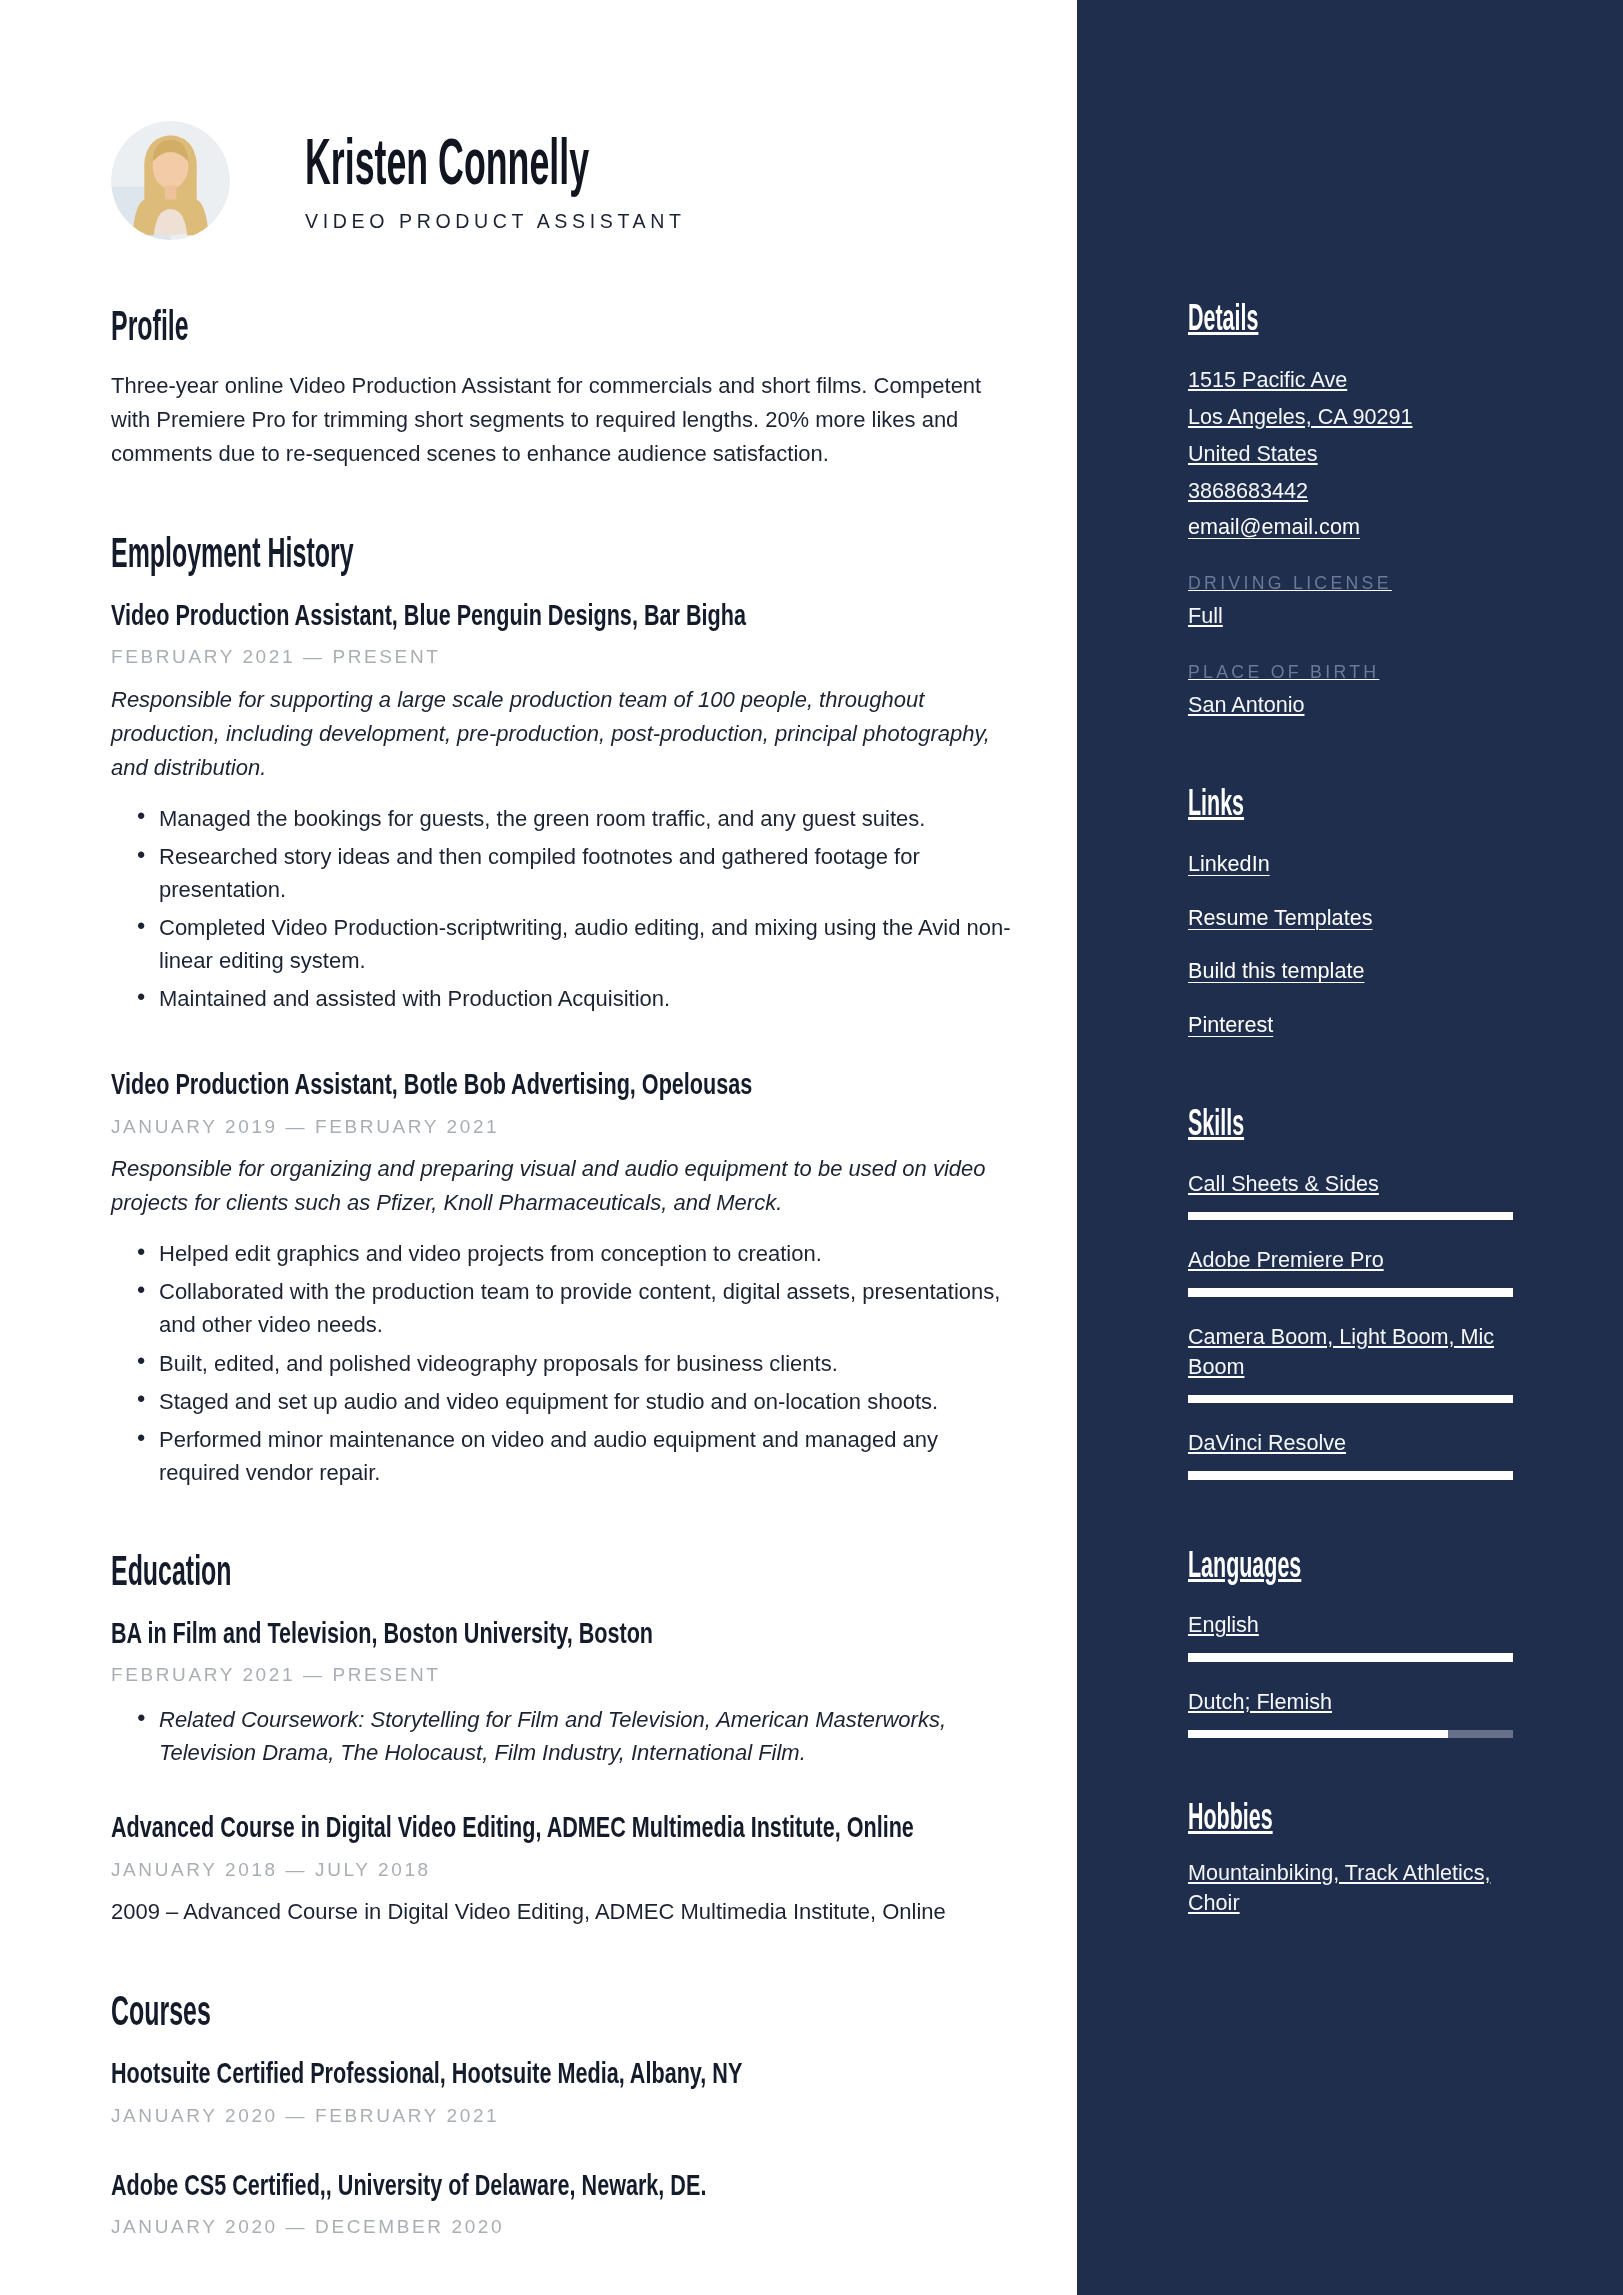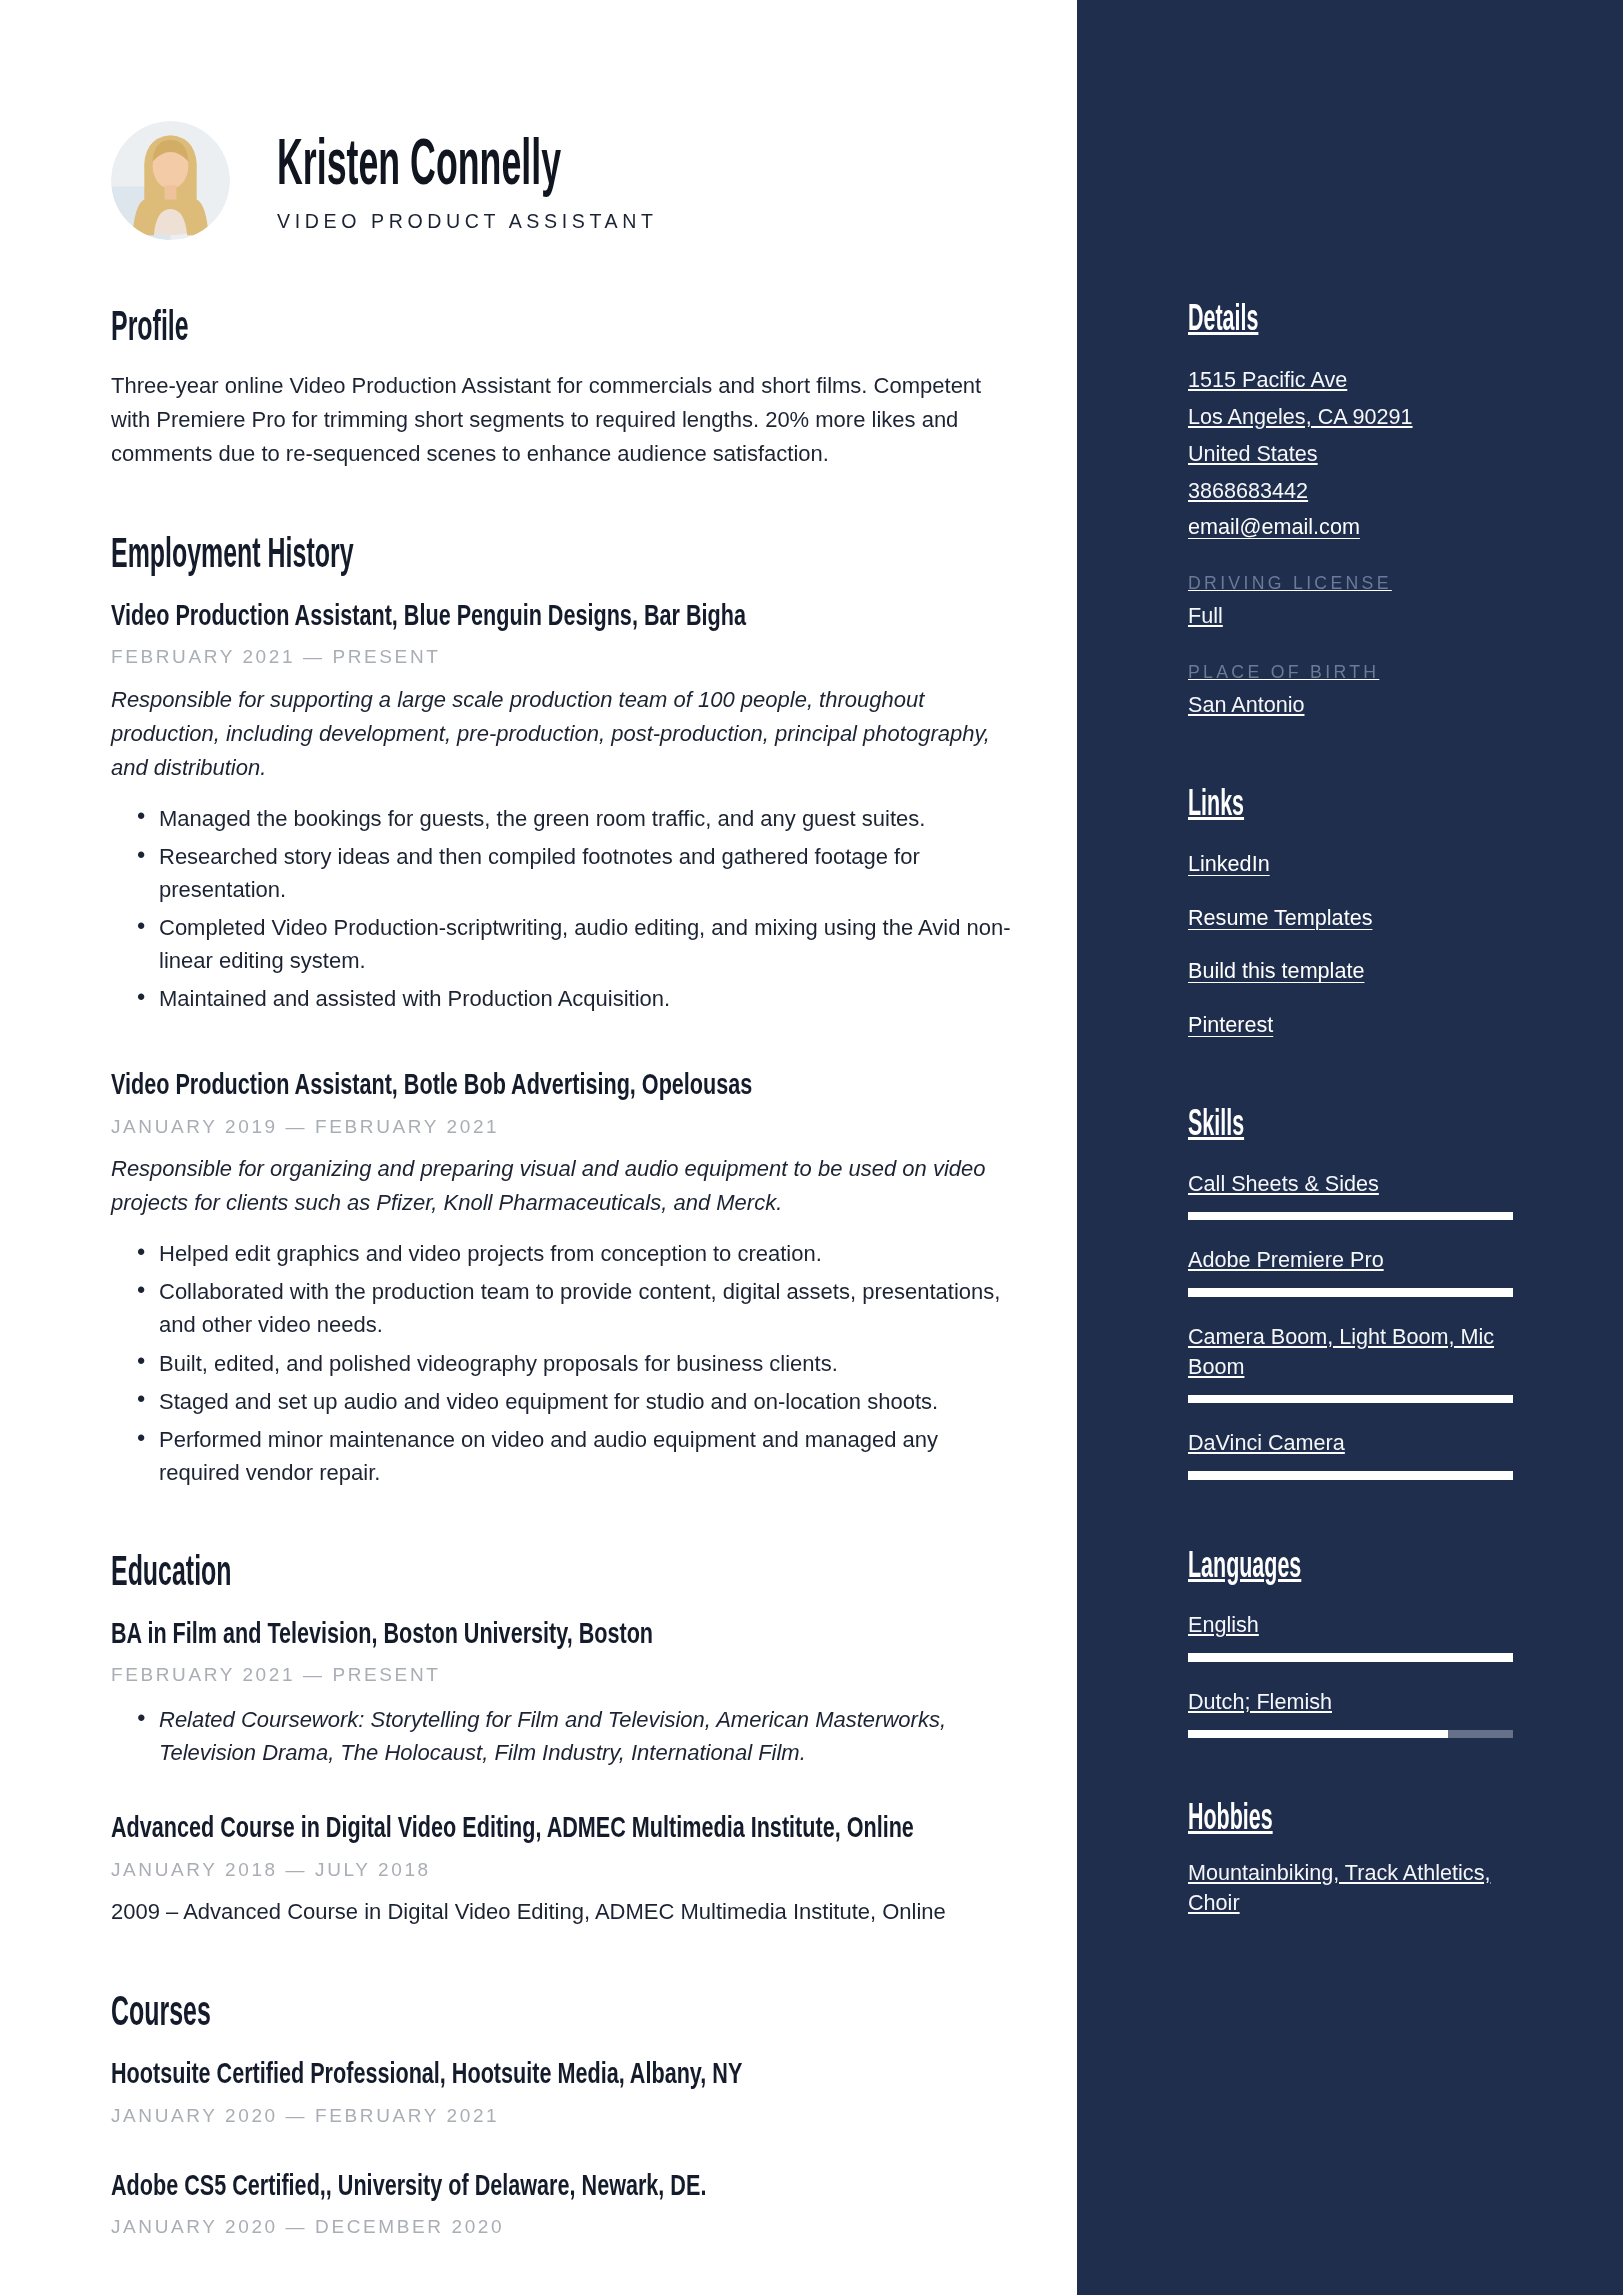--- a/index.html
+++ b/index.html
@@ -25,21 +25,21 @@
   .links-list .sb-link { margin-top:27.5px; }
   .skill { margin-top:25px; }
   .skill-name { font-size:21.6px; line-height:30px; color:#f5f7fa; }
   .bar { margin-top:13px; width:100%; height:8.5px; background:#667089; position:relative; }
   .bar-fill { height:8.5px; background:#ffffff; width:100%; }
   .gap-100 { margin-top:65px; }
   .gap-90 { margin-top:59px; }
 
   
   .main { position:absolute; left:111px; top:0; width:913px; }
-  .header { margin-top:121px; display:flex; align-items:center; }
+  .header { margin-top:121px; display:flex; align-items:center;gap:28px; }
   .avatar { width:119px; height:119px; border-radius:50%; overflow:hidden; flex:0 0 119px; }
   .id-block { margin-left:47px; flex:1; }
   .name { font-size:65px; font-weight:700; color:#10151f; line-height:1.05; }
   .job-sub { margin-top:13px; font-size:19.6px; letter-spacing:4.6px; color:#1b2233; }
 
   .sec-h { font-size:43px; font-weight:700; color:#141b2b; line-height:1.1; }
   .sec { margin-top:58px; }
   .para { margin-top:19.6px; font-size:22px; line-height:34px; color:#1c2333; }
   .entry-title { font-size:30px; font-weight:700; color:#141b2b; line-height:1.25; margin-top:30px; }
   .entry-date { margin-top:13px; font-size:19px; letter-spacing:2.6px; color:#a9aeb5; }
@@ -101,21 +101,21 @@
             <div class="bar-fill" style="width: 100%;"></div>
           </div>
       </div>
       <div class="skill">
         <div class="skill-name">Camera Boom, Light Boom, Mic Boom</div>
         <div class="bar">
             <div class="bar-fill" style="width: 100%;"></div>
           </div>
       </div>
       <div class="skill">
-        <div class="skill-name">DaVinci Camera</div>
+        <div class="skill-name">DaVinci Resolve</div>
         <div class="bar">
             <div class="bar-fill" style="width: 100%;"></div>
           </div>
       </div>
     </div>
 
     <div class="gap-100">
       <div class="sb-h">
         <span class="cond sx58">Languages</span>
       </div>

